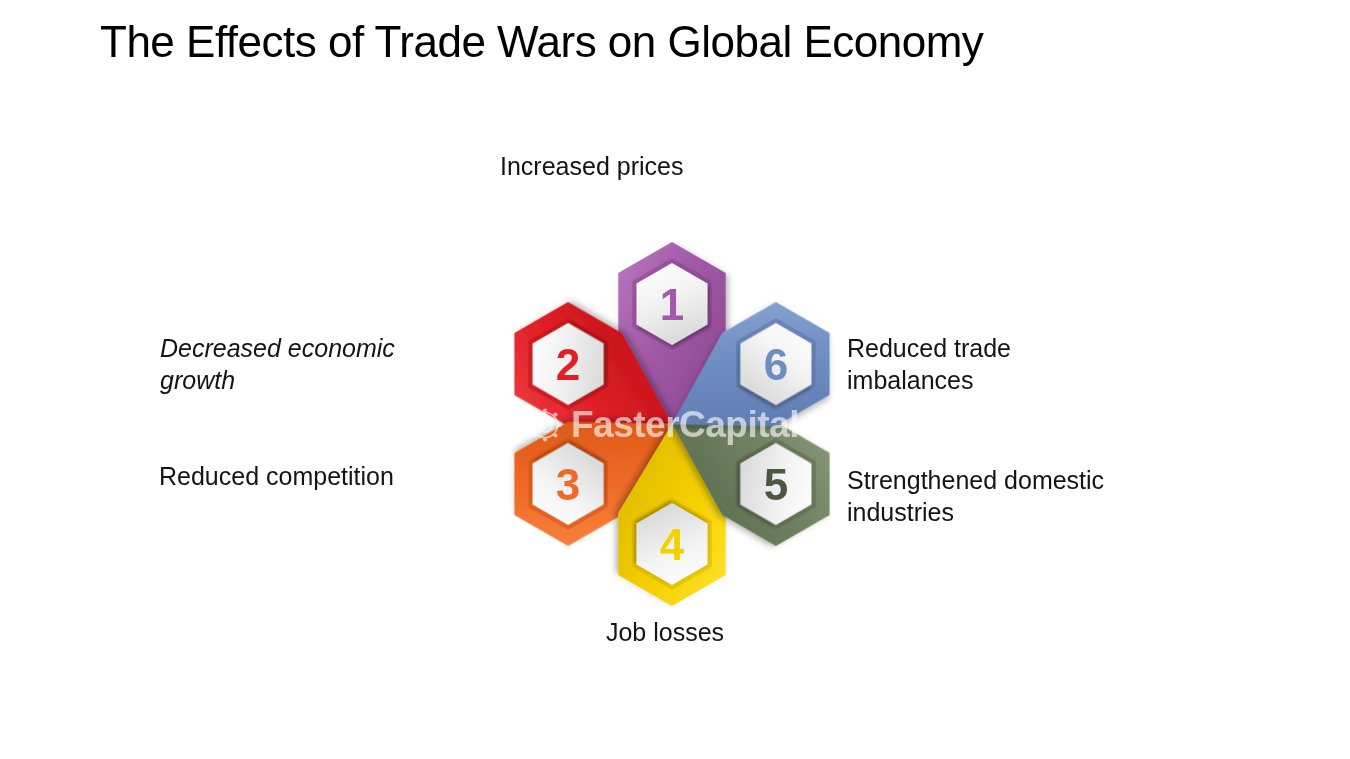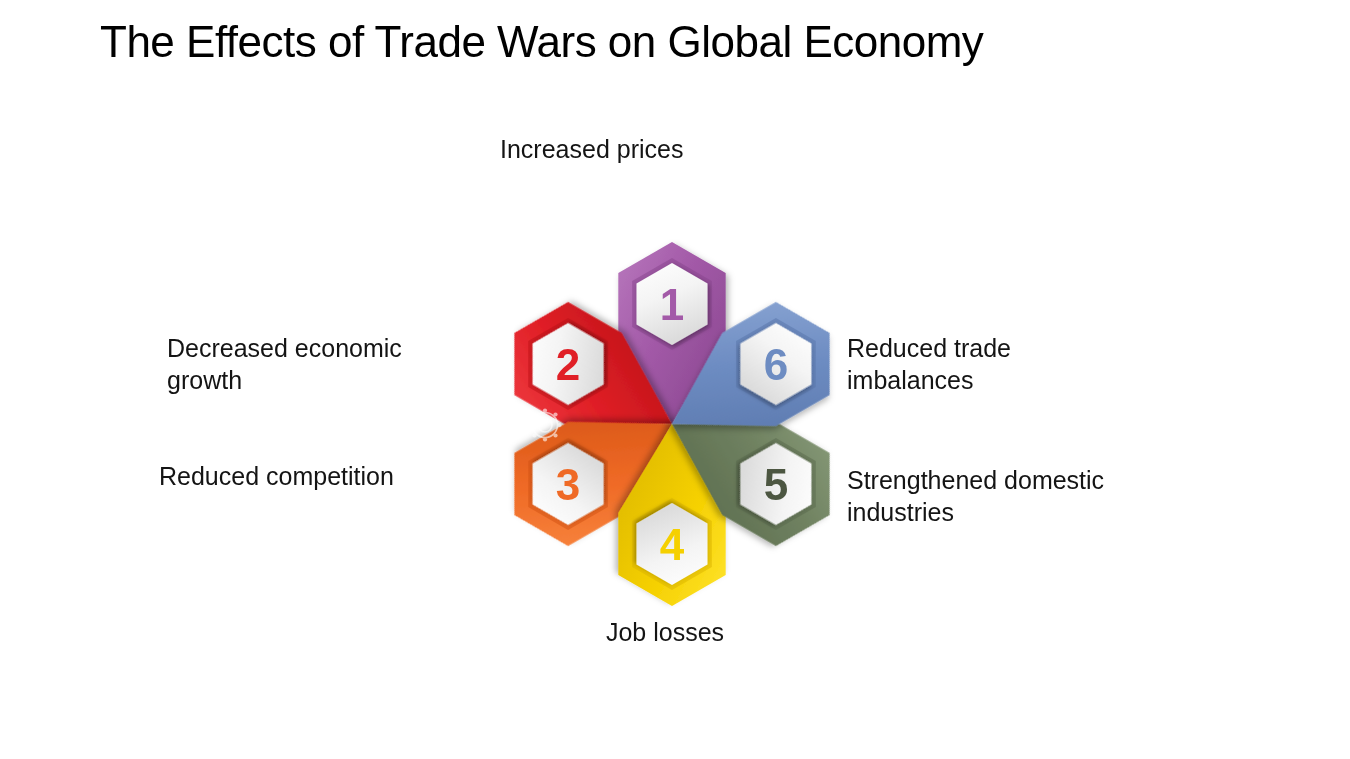--- a/index.html
+++ b/index.html
@@ -54,22 +54,22 @@
     font-family: "Liberation Sans", sans-serif;
     font-size: 25px;
     font-weight: 400;
     color: #141414;
     line-height: 32px;
     white-space: pre-line;
   }
   .callout.left  { text-align: left; }
   .callout.right { text-align: left; margin-left: 8px; }
 
-  #callout-1 { left: 500px; top: 133px; width: 330px; }
-  #callout-2 { left: 167px; top: 332px; width: 300px; }
+  #callout-1 { left: 500px; top: 150px; width: 330px; }
+  #callout-2 { left: 160px; top: 332px; width: 300px; font-style: italic; }
   #callout-3 { left: 159px; top: 460px; width: 320px; }
   #callout-4 { left: 500px; top: 616px; width: 330px; text-align: center; }
   #callout-5 { left: 839px; top: 464px; width: 330px; }
   #callout-6 { left: 839px; top: 332px; width: 300px; }
 
   
   #watermark {
     position: absolute;
     left: 505px;
     top: 403px;
@@ -312,20 +312,21 @@
         <circle cx="2.5" cy="20" r="1.5"></circle>
           <circle cx="8" cy="20" r="1.5"></circle>
         <circle cx="13.5" cy="20" r="1.5"></circle>
           <circle cx="19" cy="20" r="1.5"></circle>
         <circle cx="5" cy="26" r="1.5"></circle>
           <circle cx="10.5" cy="26" r="1.5"></circle>
         <circle cx="16" cy="26" r="1.5"></circle>
           <circle cx="21.5" cy="26" r="1.5"></circle>
       </g>
     </svg>
+    <div id="watermark-text">FasterCapital</div>
   </div>
 
 </div>
 
 <div class="callout" id="callout-1">Increased prices</div>
 
 <div class="callout left" id="callout-2">Decreased economic
 growth</div>
 
 <div class="callout left" id="callout-3">Reduced competition</div>

